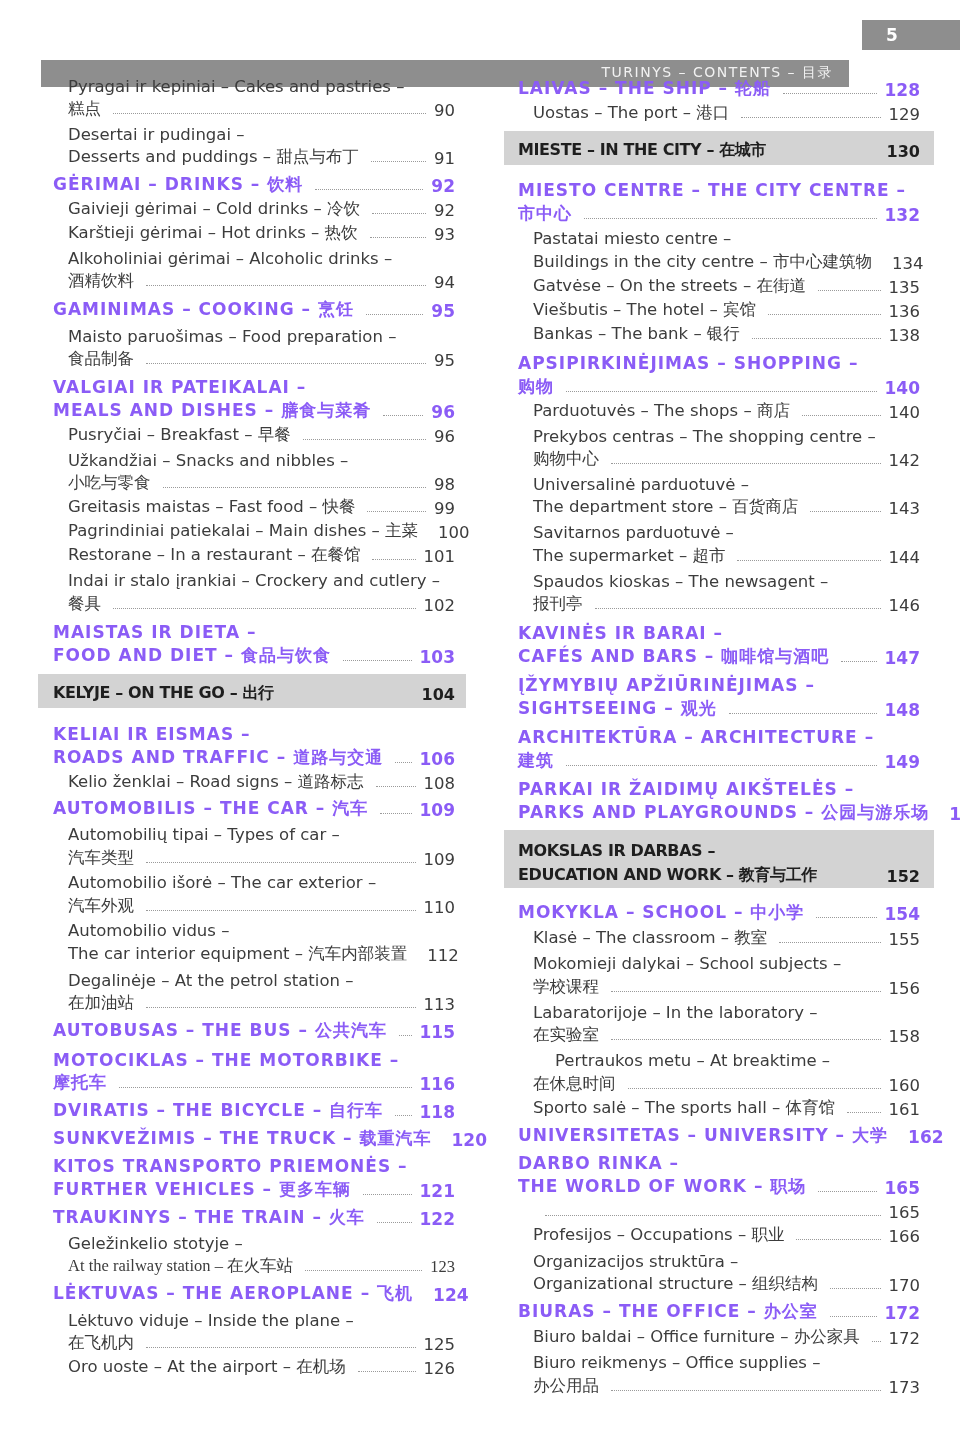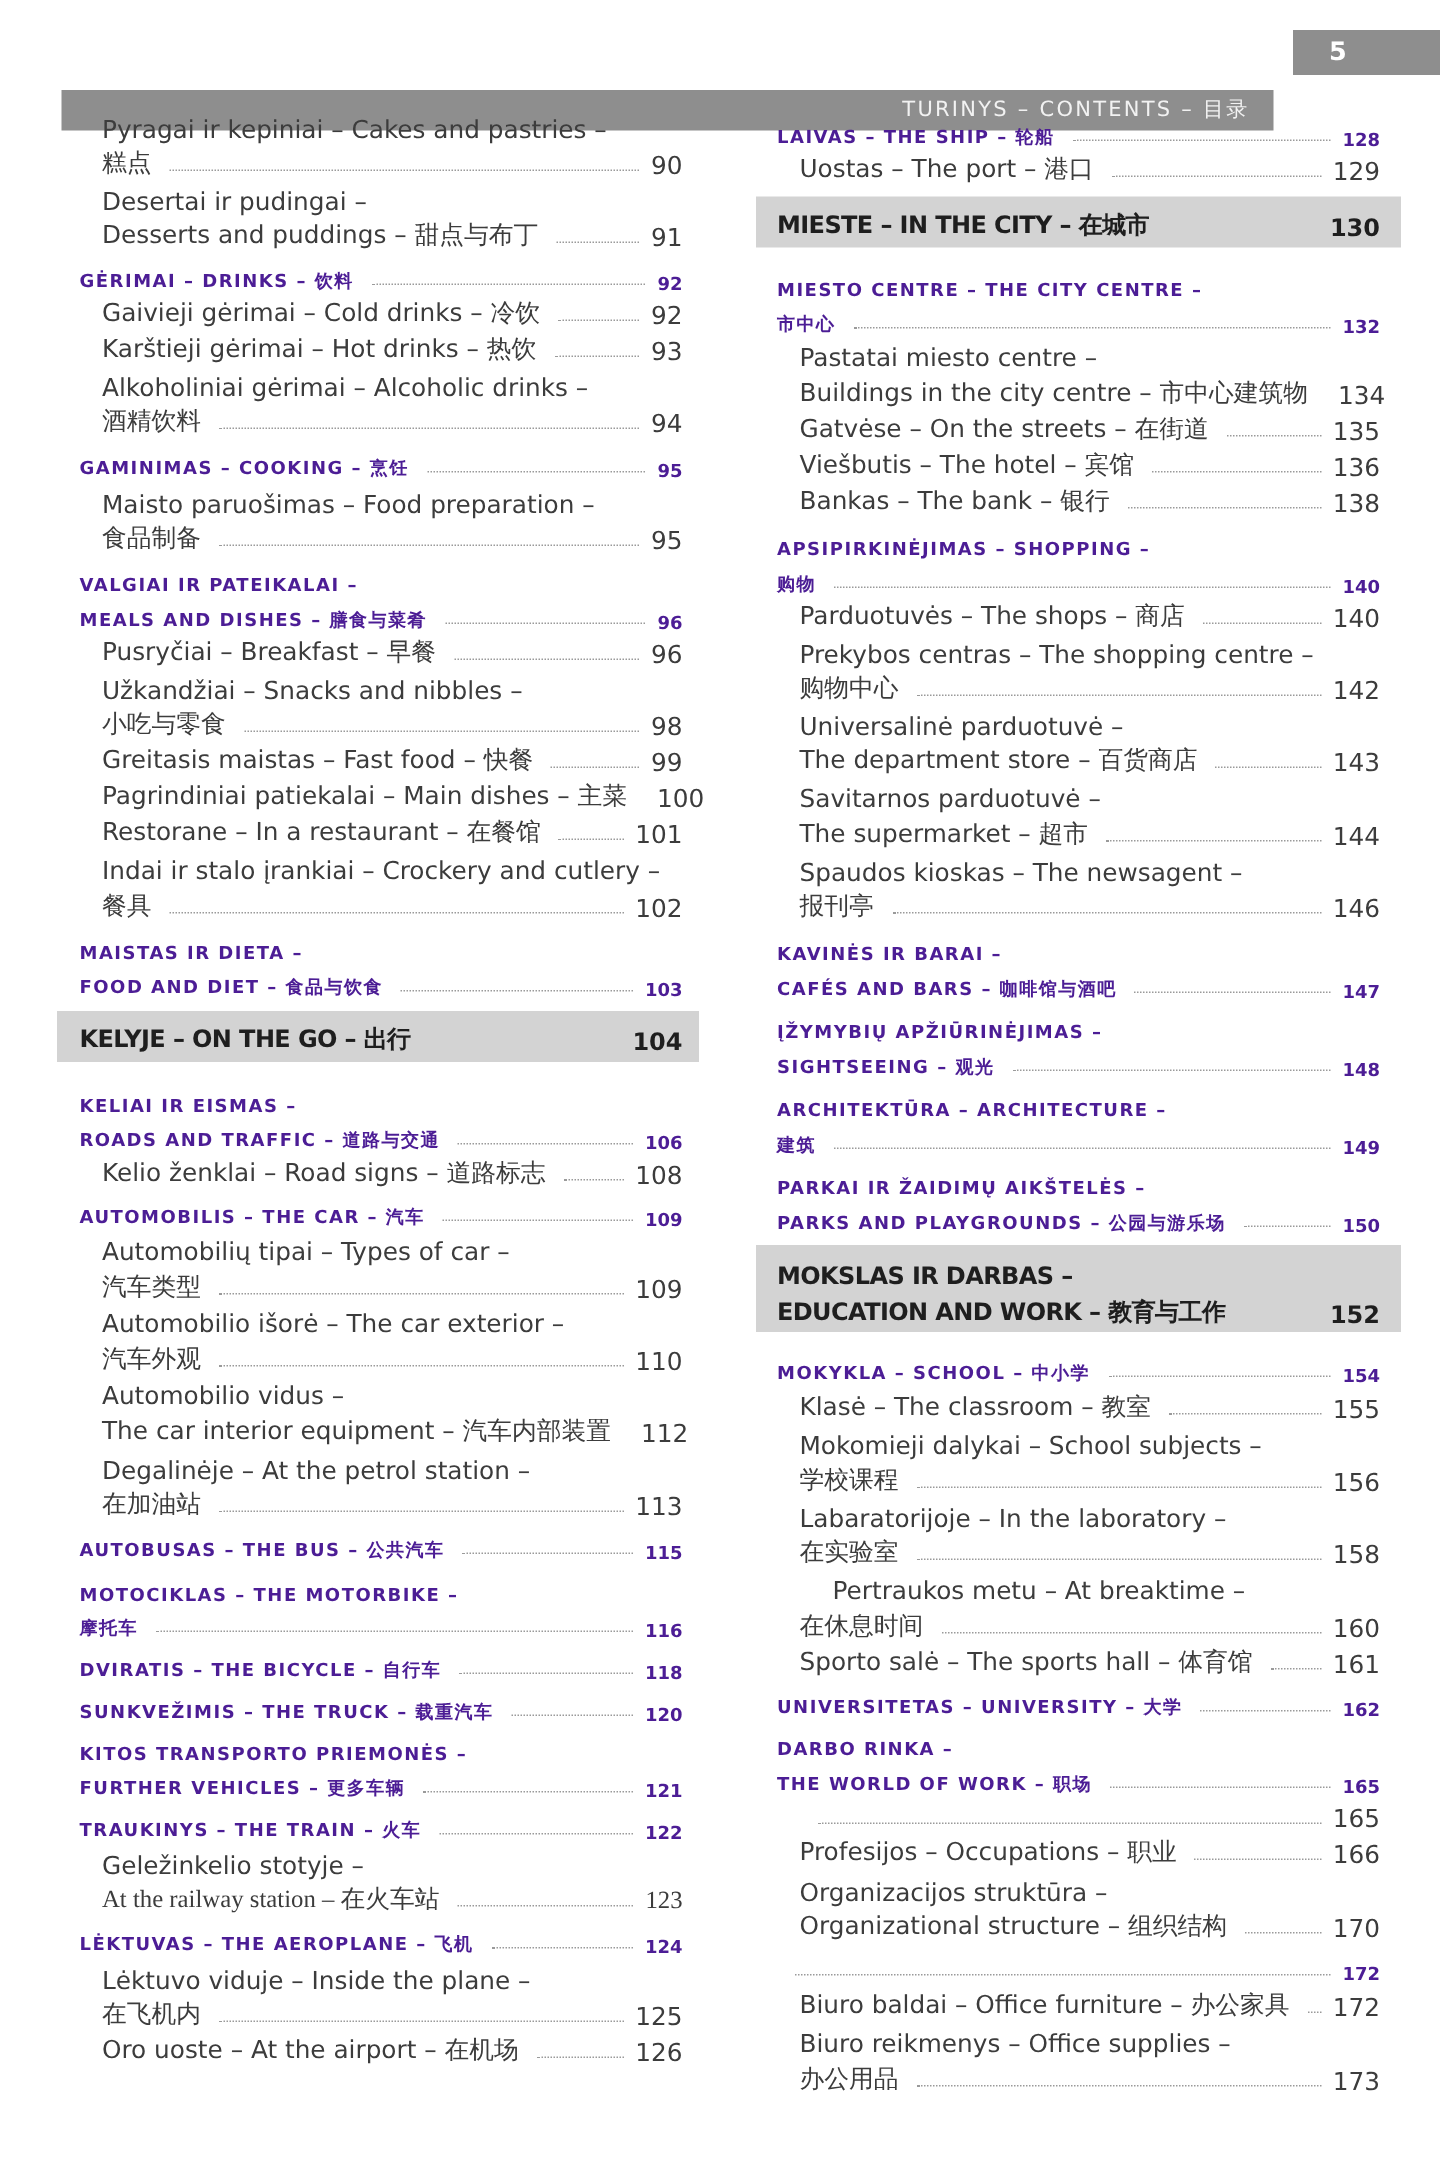--- a/index.html
+++ b/index.html
@@ -10,21 +10,21 @@
   .hdr-page { position:absolute; top:20px; left:862px; width:98px; height:30px; background:#8e8e8e; }
   .hdr-page span { position:absolute; left:24px; top:5px; color:#ffffff; font-weight:bold; font-size:17px; }
   .col { position:absolute; top:0; }
   .col-left { left:0; width:470px; }
   .col-right { left:0; width:960px; }
   .line { position:absolute; height:24px; display:flex; align-items:flex-end; white-space:nowrap; }
   .line .txt { flex:0 0 auto; }
   .line .dots { flex:1 1 auto; border-bottom:1px dotted #9a9a9a; margin:0 8px 6px 12px; height:1px; }
   .line .pg { flex:0 0 auto; text-align:right; }
   .sub { font-size:16.5px; color:#3c3c3c; }
-  .main { font-size:12px; font-weight:bold; letter-spacing:1px; color:#4c1d95; }
+  .main { font-size:17px; font-weight:bold; letter-spacing:1px; color:#8b5cf6; }
   .main .pg { font-weight:bold; letter-spacing:0; }
   .band { position:absolute; background:#d3d3d3; }
   .band .line { font-weight:bold; font-size:16px; color:#1e1e1e; letter-spacing:-0.4px; }
   .band .pg { font-weight:bold; letter-spacing:0; }
 </style>
 </head>
 <body>
 
 <div class="hdr-bar">
   <span class="hdr-title">TURINYS – CONTENTS – 目录</span>
@@ -457,20 +457,21 @@
     </div>
     <div class="line sub" style="left: 533px; width: 387px; top: 1247px;">
       <span class="txt">Organizacijos struktūra –</span>
     </div>
     <div class="line sub" style="left: 533px; width: 387px; top: 1271px;">
       <span class="txt">Organizational structure – 组织结构</span>
       <span class="dots"></span>
       <span class="pg">170</span>
     </div>
     <div class="line main" style="left: 518px; width: 402px; top: 1299px;">
+      <span class="txt">BIURAS – THE OFFICE – 办公室</span>
       <span class="dots"></span>
       <span class="pg">172</span>
     </div>
     <div class="line sub" style="left: 533px; width: 387px; top: 1324px;">
       <span class="txt">Biuro baldai – Office furniture – 办公家具</span>
       <span class="dots"></span>
       <span class="pg">172</span>
     </div>
     <div class="line sub" style="left: 533px; width: 387px; top: 1348px;">
       <span class="txt">Biuro reikmenys – Office supplies –</span>

